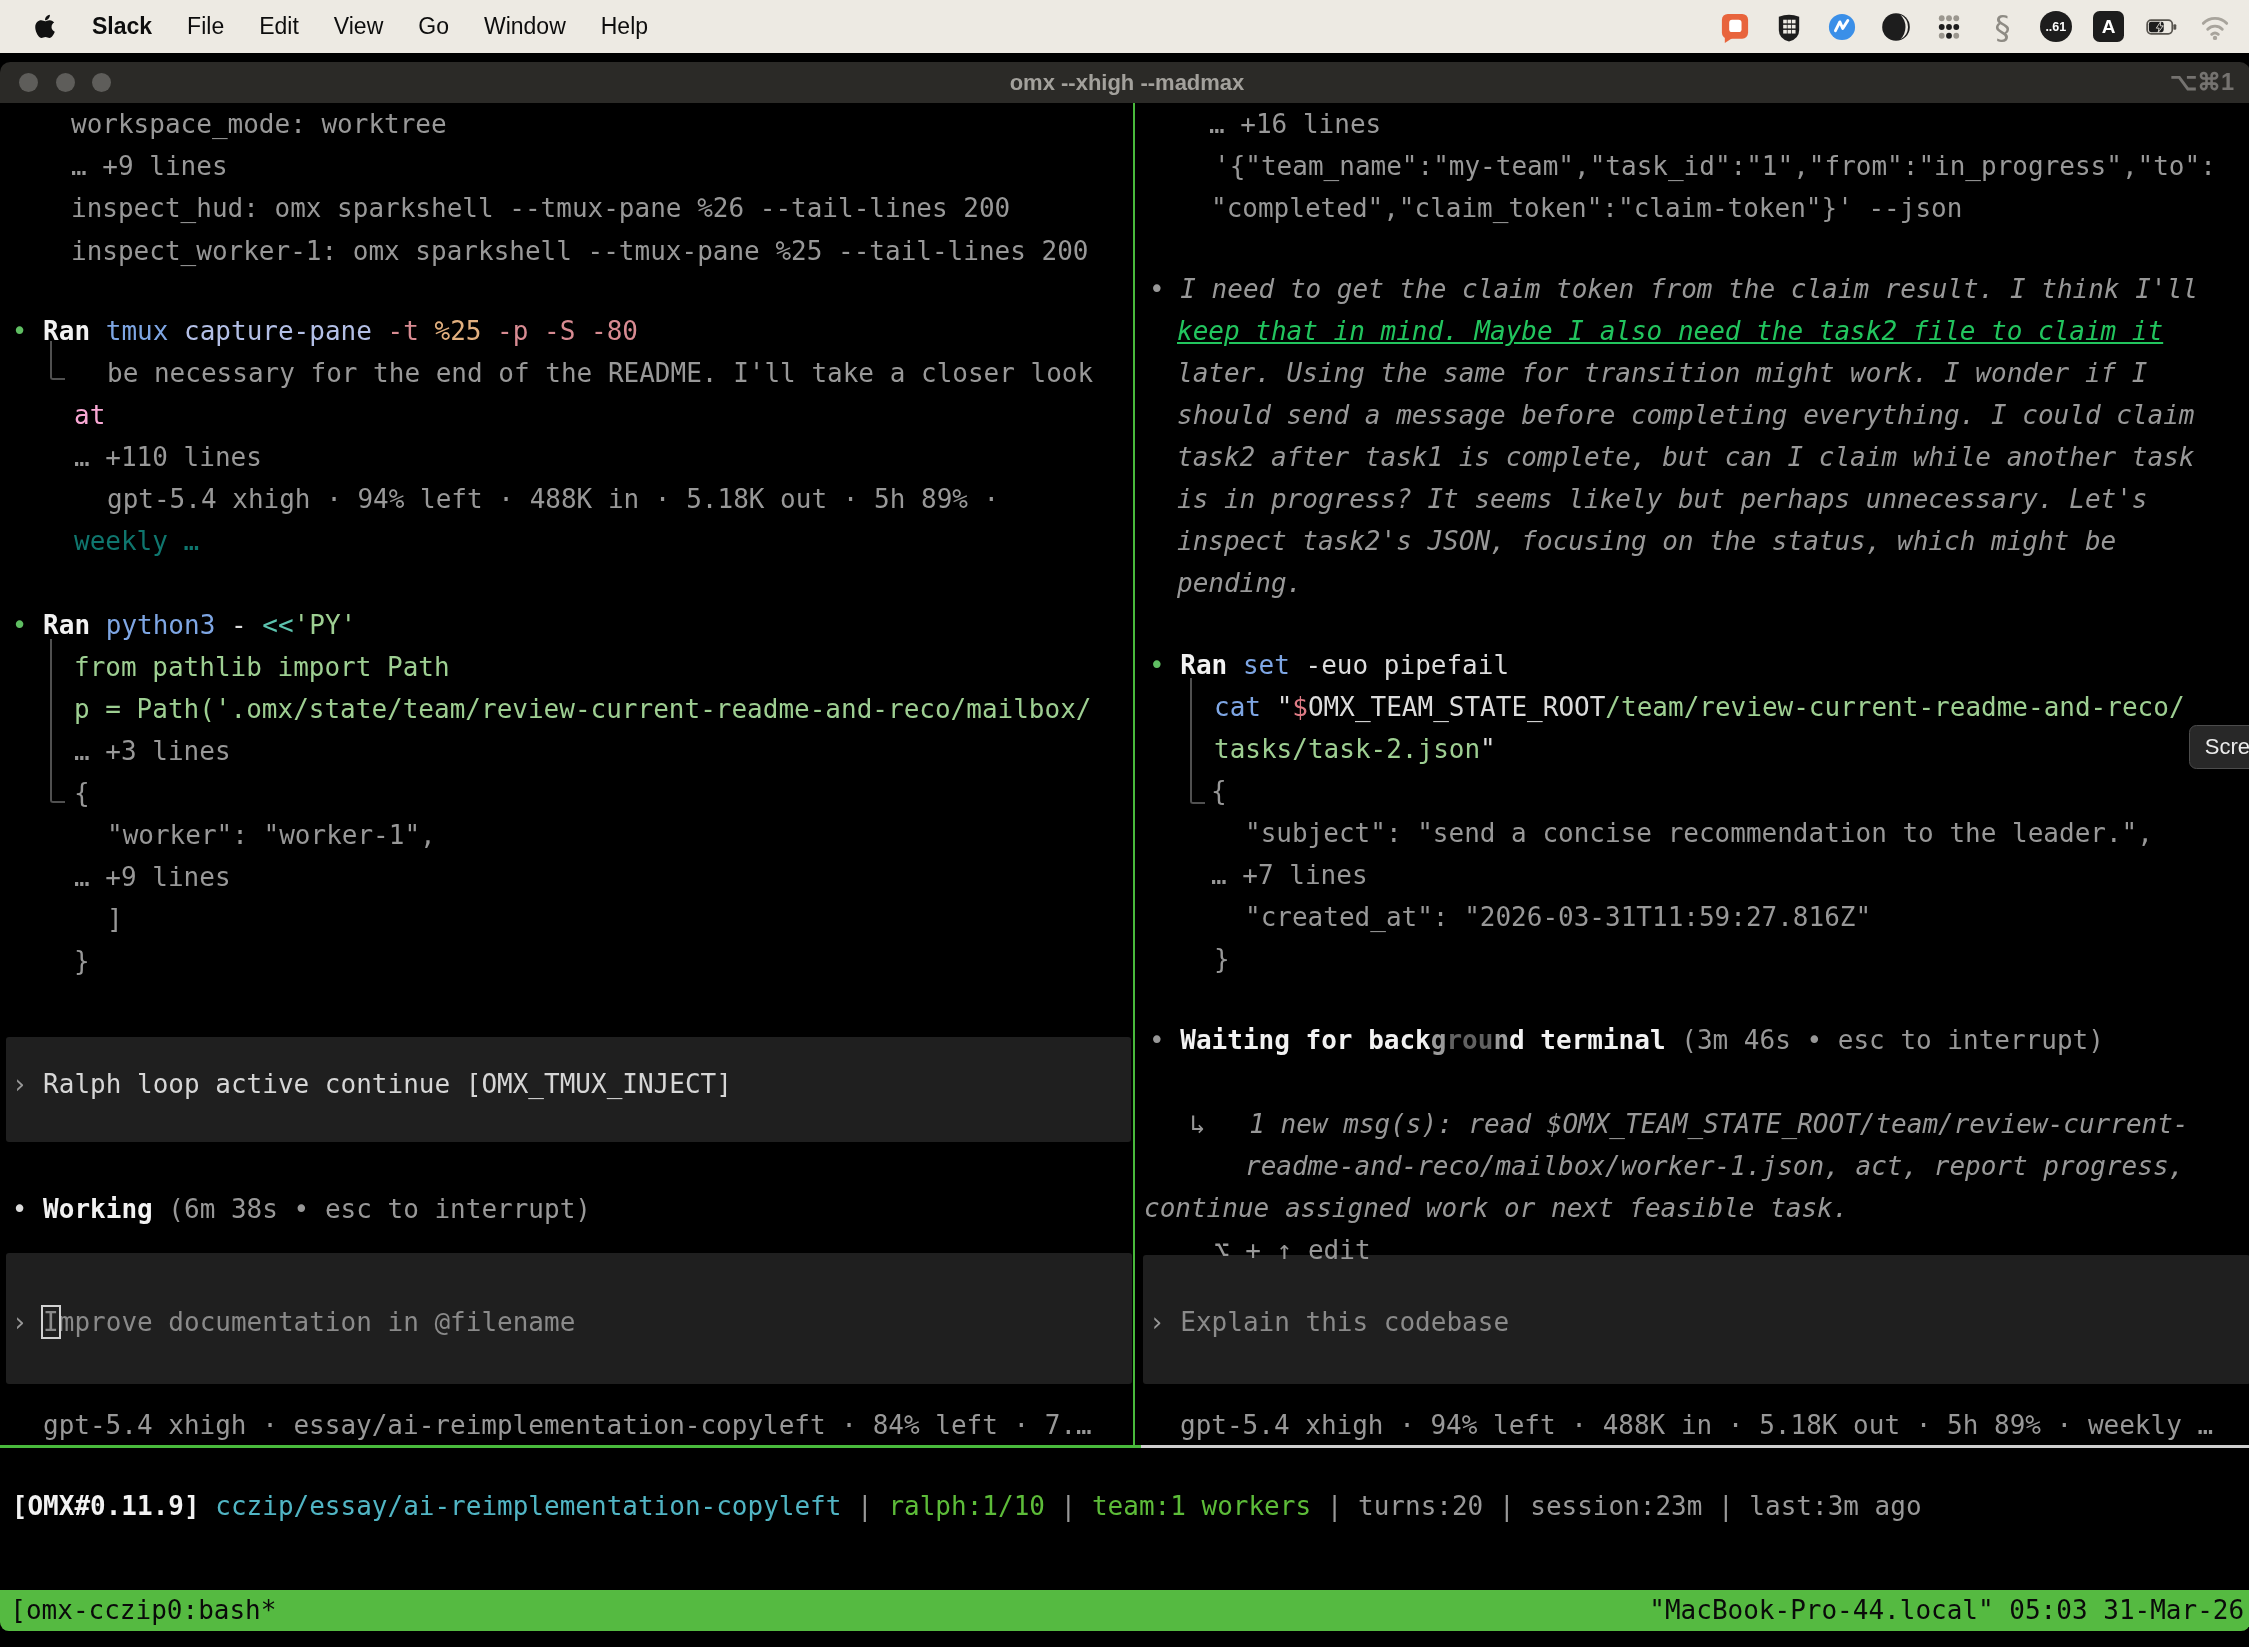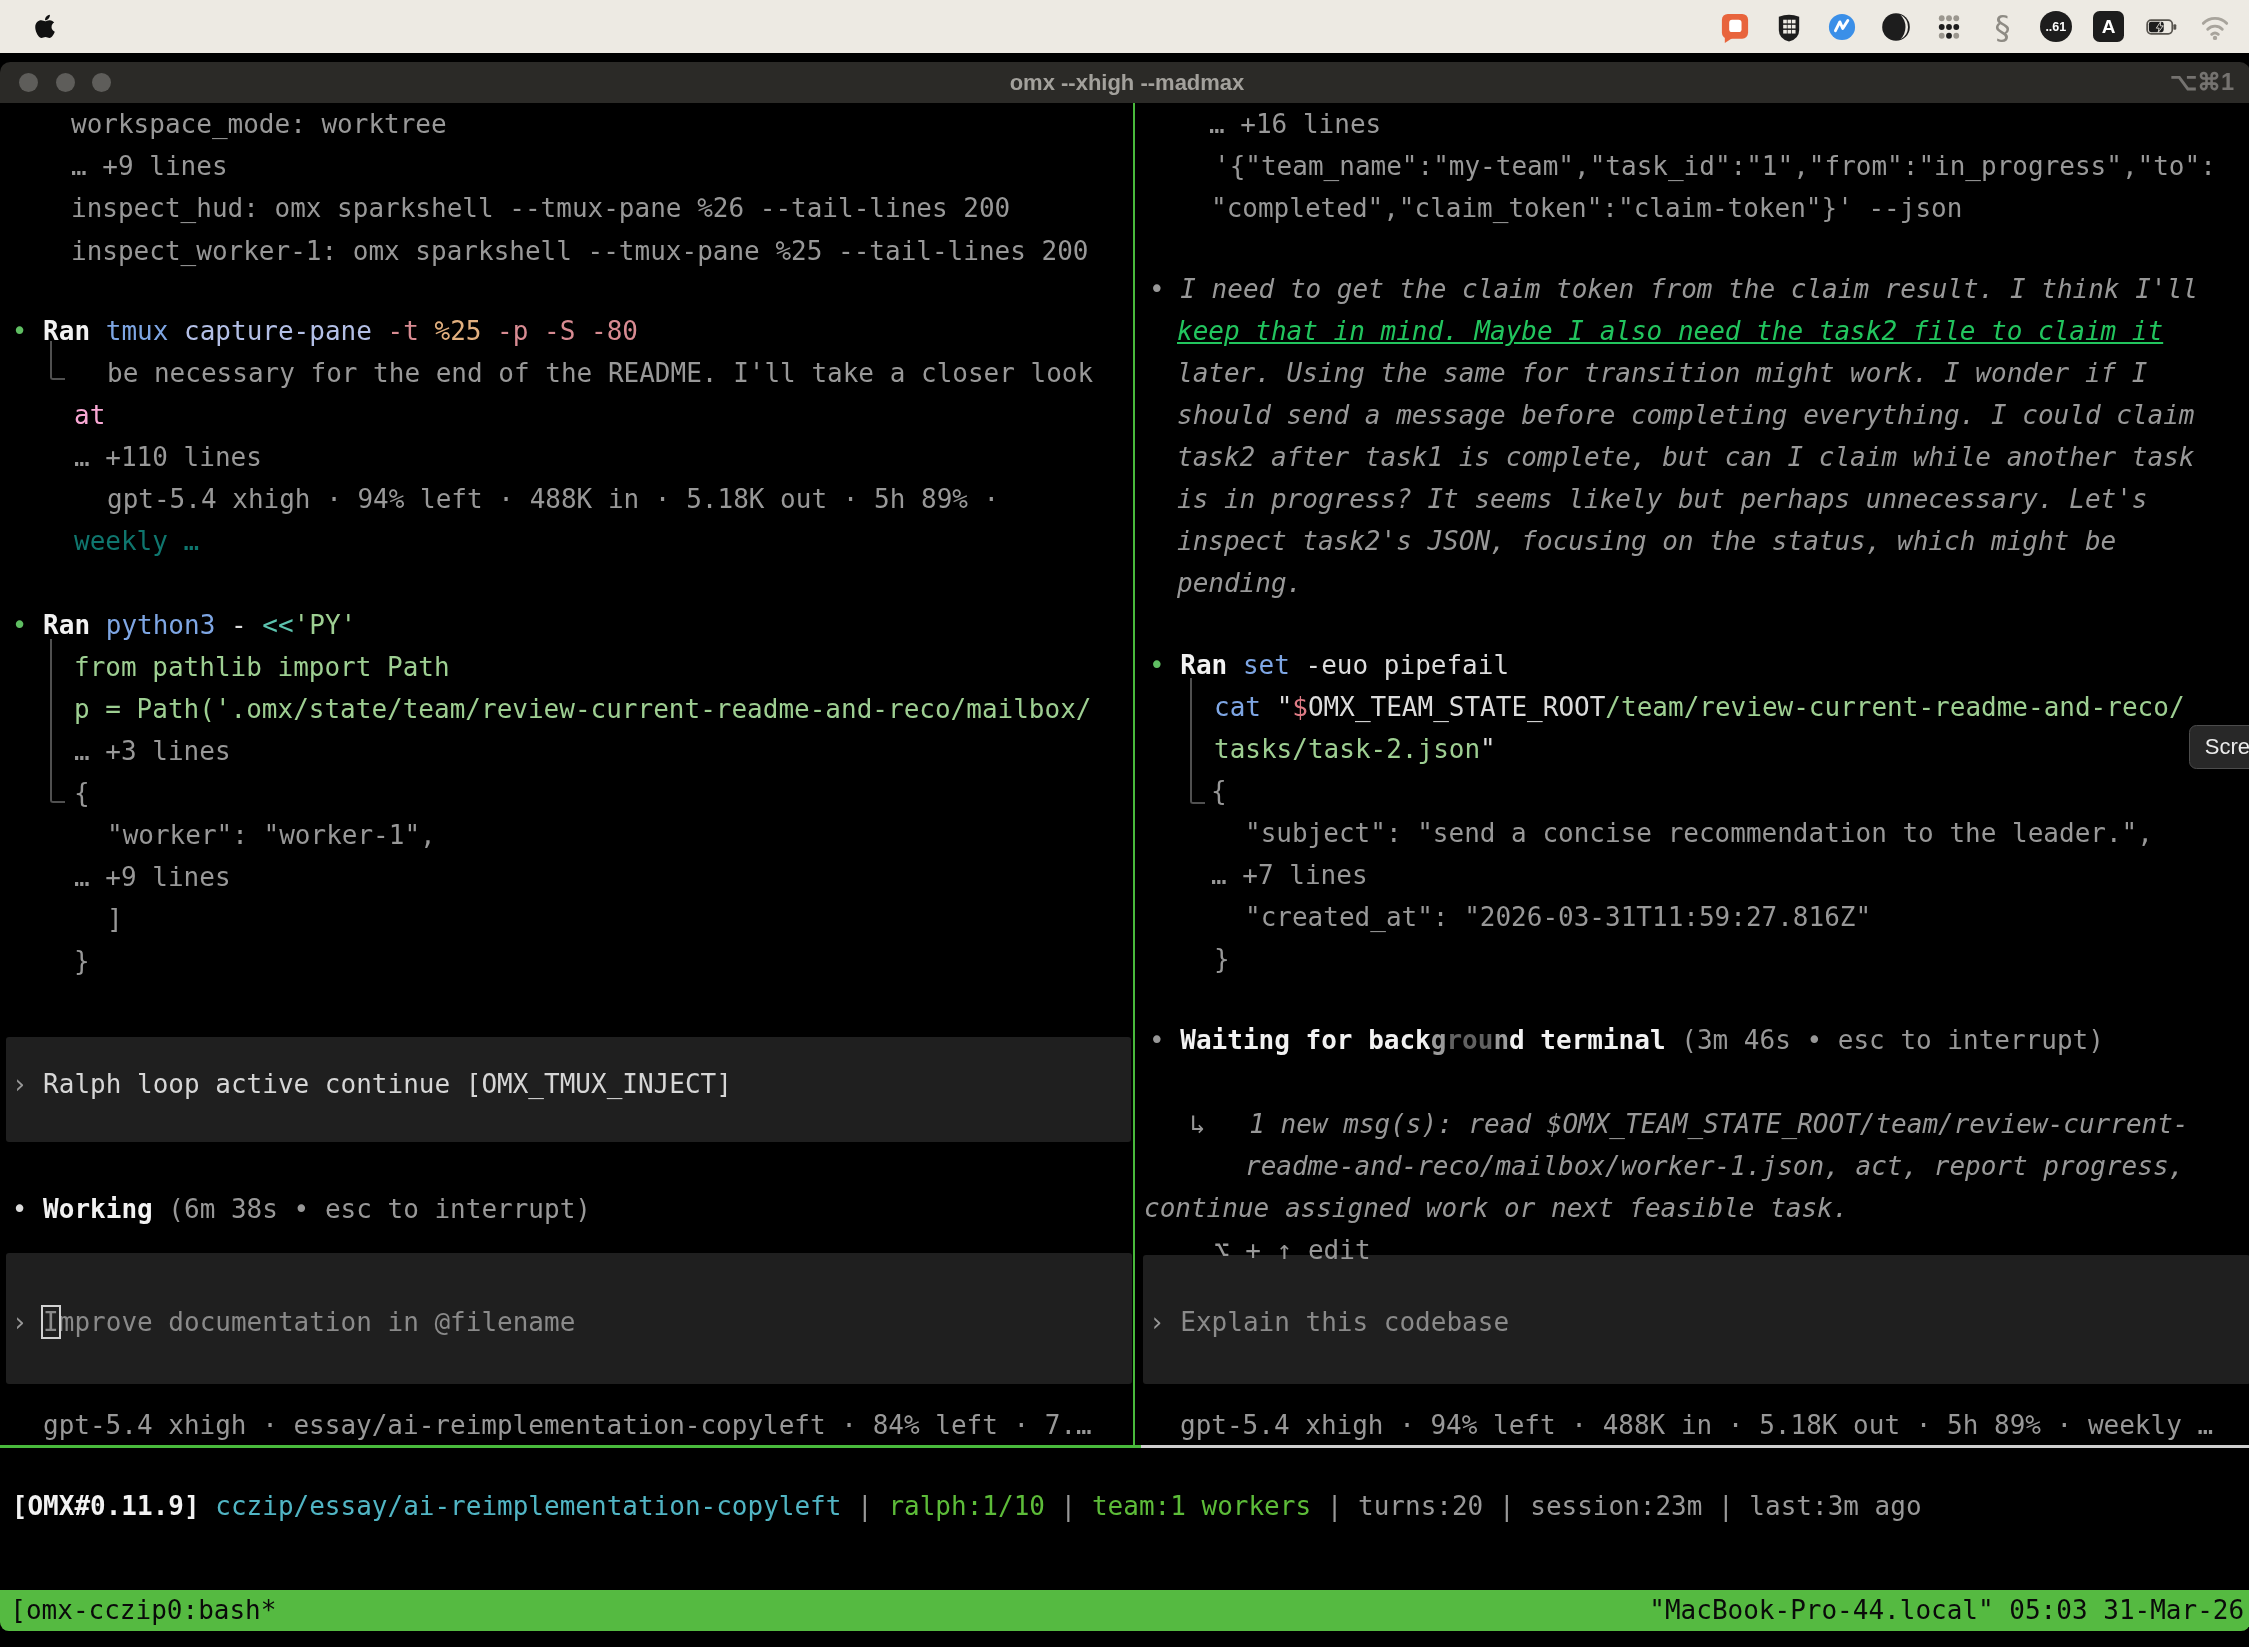--- a/index.html
+++ b/index.html
@@ -51,20 +51,29 @@
 </style>
 </head>
 <body>
 
 <div id="canvas">
 
   <div class="menubar">
     <svg class="apple" viewBox="0 0 384 512">
       <path fill="#111" d="M318.7 268.7c-.2-36.7 16.4-64.4 50-84.8-18.8-26.9-47.2-41.7-84.7-44.6-35.5-2.9-74.3 20.7-88.5 20.7-15 0-49.4-19.7-76.4-19.7C63.3 141.2 4 184.8 4 273.5q0 39.3 14.4 81.2c12.8 36.7 59 126.7 107.2 125.2 25.2-.6 43-17.9 75.8-17.9 31.8 0 48.3 17.9 76.4 17.9 48.6-.7 90.4-82.5 102.6-119.3-65.2-30.7-61.7-90-61.7-91.9zm-56.6-164.2c27.3-32.4 24.8-61.9 24-72.5-24.1 1.4-52 16.4-67.9 34.9-17.5 19.8-27.8 44.3-25.6 71.9 26.1 2 49.9-11.4 69.5-34.3z"></path>
     </svg>
+    <div class="menu-items" id="menu-items">
+        <span class="mitem bold">Slack</span>
+        <span class="mitem">File</span>
+        <span class="mitem">Edit</span>
+        <span class="mitem">View</span>
+        <span class="mitem">Go</span>
+        <span class="mitem">Window</span>
+        <span class="mitem">Help</span>
+      </div>
     <div class="menu-status">
       <div class="sicon">
         <svg viewBox="0 0 44 44" width="32" height="32">
             <rect x="4" y="4" width="36" height="34" rx="8" fill="#e8643c"></rect>
             <path d="M8 34 L8 44 L20 36 Z" fill="#e8643c"></path>
             <rect x="14" y="12" width="17" height="17" rx="4" fill="#fff"></rect>
           </svg>
       </div>
       <div class="sicon">
         <svg viewBox="0 0 44 44" width="32" height="32">

